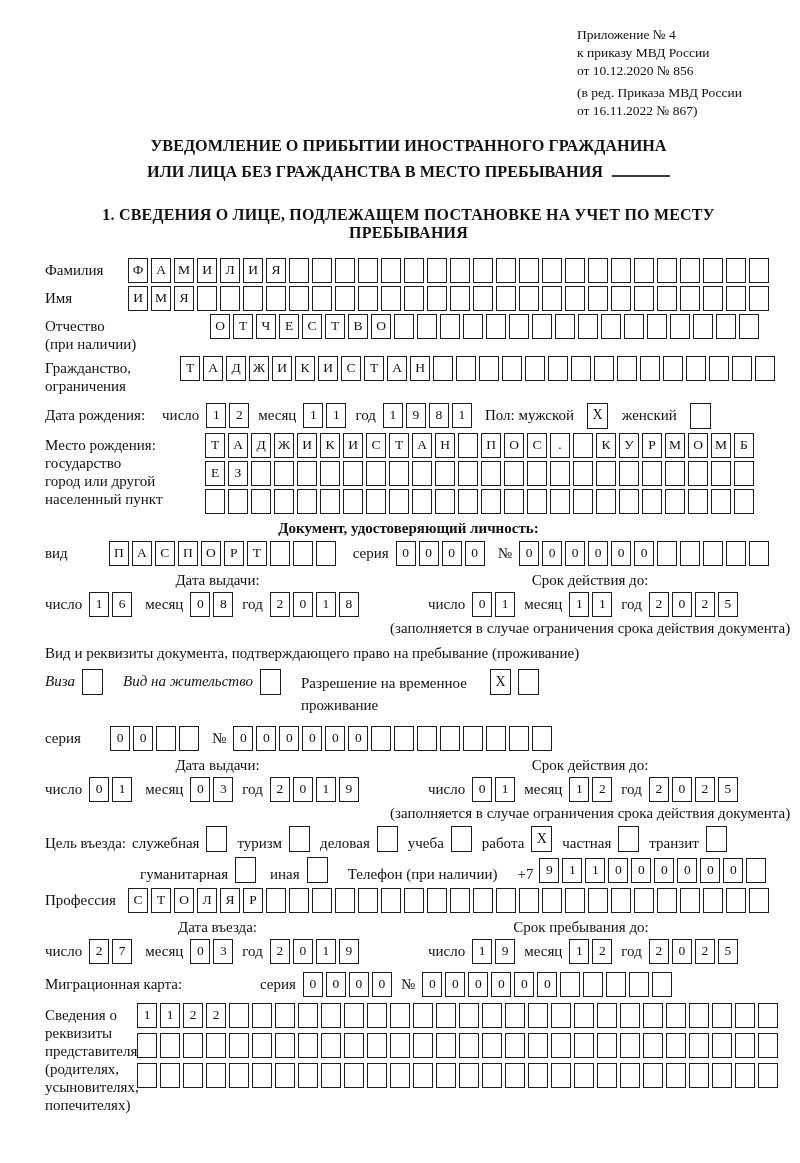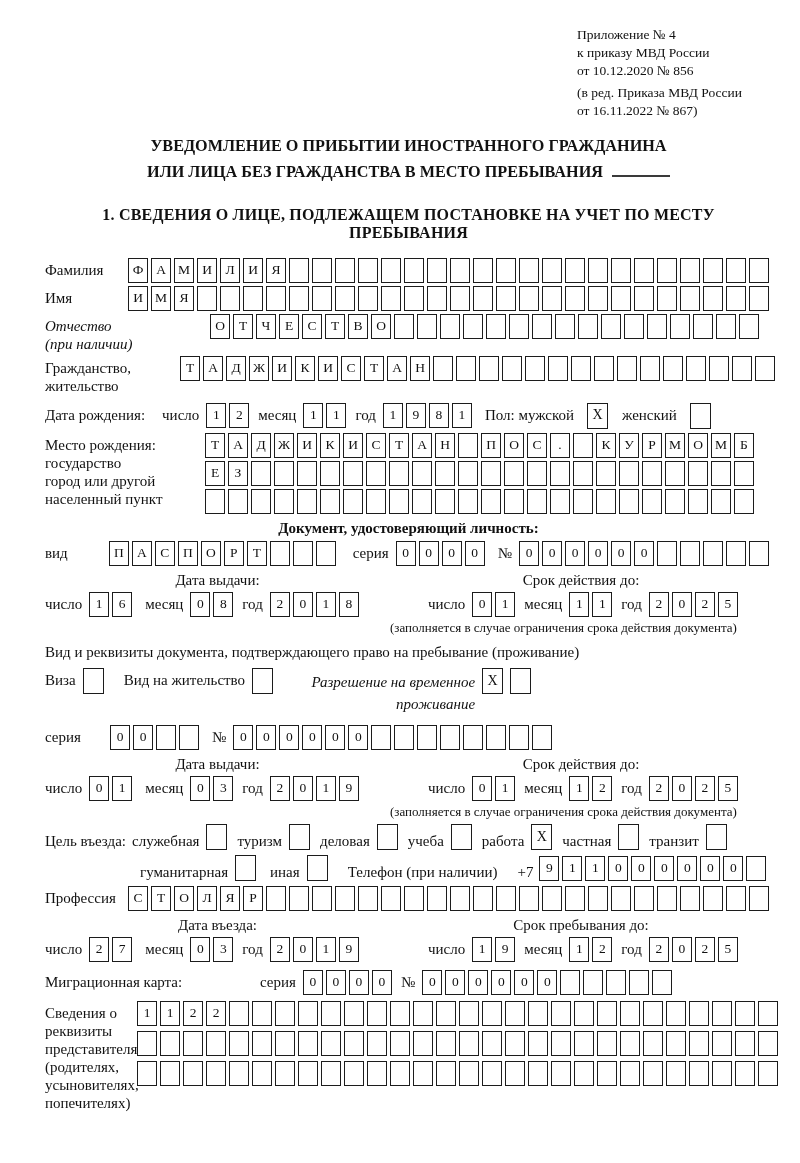--- a/index.html
+++ b/index.html
@@ -18,21 +18,21 @@
   .forma { text-align: right; font-weight: bold; margin: 18px 4px 0 0; font-size: 15px; letter-spacing: .4px; }
 
   .title { text-align: center; font-weight: bold; font-size: 16.2px; line-height: 1.6; margin-top: 14px; }
   .uline { display: inline-block; width: 58px; border-bottom: 2.2px solid #3a3a3a; height: .95em; margin-left: 9px; }
 
   .sec1 { text-align: center; font-weight: bold; font-size: 16px; margin-top: 20px; margin-bottom: 16px; letter-spacing: .2px; }
 
   .frow { display: flex; align-items: flex-start; margin-bottom: 3px; }
   .flabel { flex: 0 0 auto; line-height: 1.2; padding-top: 3px; }
   .w83  { width: 83px; }
-  .w165 { width: 165px; font-style: italic; }
+  .w165 { width: 165px; }
   .w135 { width: 135px; }
   .w160 { width: 160px; }
   .w92  { width: 92px; }
 
   .cells { display: flex; flex: 0 0 auto; }
   .cell {
     flex: 0 0 auto; width: 20px; height: 25px;
     border: 1.5px solid #1c1c1c; margin-right: 3px;
     text-align: center; font-size: 13.5px; line-height: 22px; background: #fff;
   }
@@ -43,27 +43,27 @@
 
   .inline-row { display: flex; align-items: center; flex-wrap: nowrap; }
   .wd { margin: 0 7px 0 0; white-space: nowrap; }
   .ml6 { margin-left: 6px; } .ml10 { margin-left: 10px; } .ml14 { margin-left: 14px; }
   .ml20 { margin-left: 20px; } .ml40 { margin-left: 40px; }
 
   .dates { display: flex; margin: 6px 0 4px 0; }
   .dcol-l { width: 345px; flex: 0 0 auto; }
   .dcol-r { flex: 1 1 auto; }
   .dhead { text-align: center; margin-bottom: 3px; }
-  .dnote { font-size: 13px; text-align: left; margin-top: 3px; white-space: nowrap; }
+  .dnote { font-size: 15px; text-align: right; margin-top: 3px; white-space: nowrap; }
 
   .ptext { margin: 4px 0 2px 0; line-height: 1.6; }
 
   .vrow { display: flex; align-items: flex-start; margin: 4px 0 10px 0; }
-  .vlbl { padding-top: 4px; white-space: nowrap; }
-  .vwrap { width: 182px; text-align: right; line-height: 1.45; padding-top: 4px; font-style: italic; }
+  .vlbl { padding-top: 4px; white-space: nowrap; font-style: italic; }
+  .vwrap { width: 182px; text-align: left; line-height: 1.45; padding-top: 4px; }
 
   .chkrow { display: flex; align-items: flex-end; margin-bottom: 5px; }
   .chkrow .lbl { white-space: nowrap; }
   .chk { flex: 0 0 auto; width: 21px; height: 26px; border: 1.5px solid #1c1c1c; text-align: center; font-size: 14px; line-height: 23px; margin-left: 7px; }
   .gblock { display: flex; margin-top: 4px; }
   .gcells > .cells { margin-bottom: 5px; }
 </style>
 </head>
 <body>
 
@@ -182,21 +182,21 @@
         <span class="cell"></span>
         <span class="cell"></span>
         <span class="cell"></span>
         <span class="cell"></span>
       </div>
   </div>
 
   <div class="frow" style="margin-bottom:8px">
     <div class="flabel w135">
       <div>Гражданство,</div>
-      <div>жительство</div>
+      <div>ограничения</div>
     </div>
     <div class="cells">
         <span class="cell">Т</span>
         <span class="cell">А</span>
         <span class="cell">Д</span>
         <span class="cell">Ж</span>
         <span class="cell">И</span>
         <span class="cell">К</span>
         <span class="cell">И</span>
         <span class="cell">С</span>

